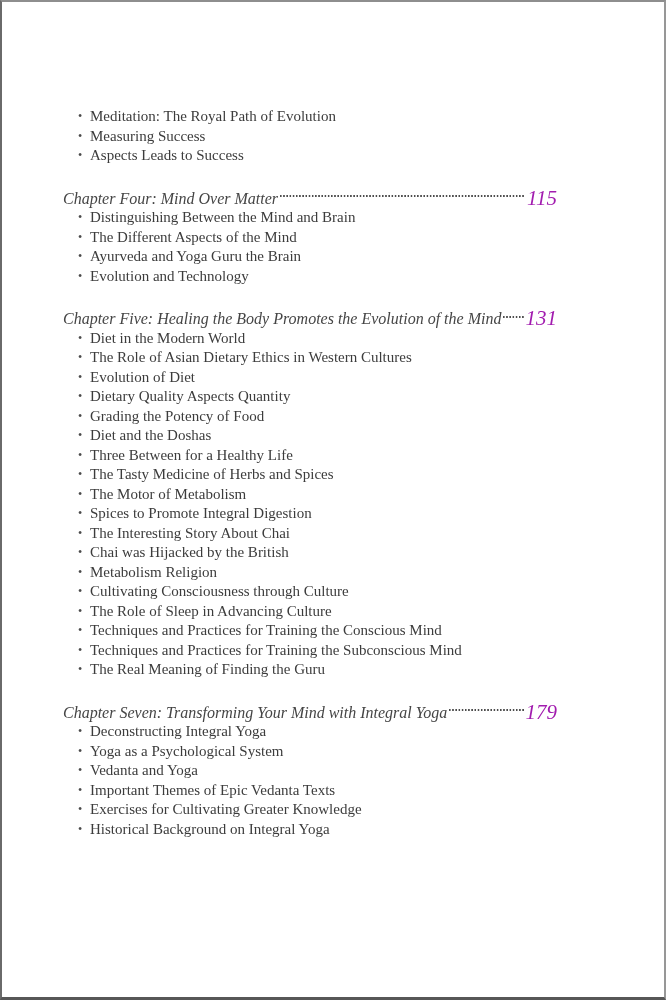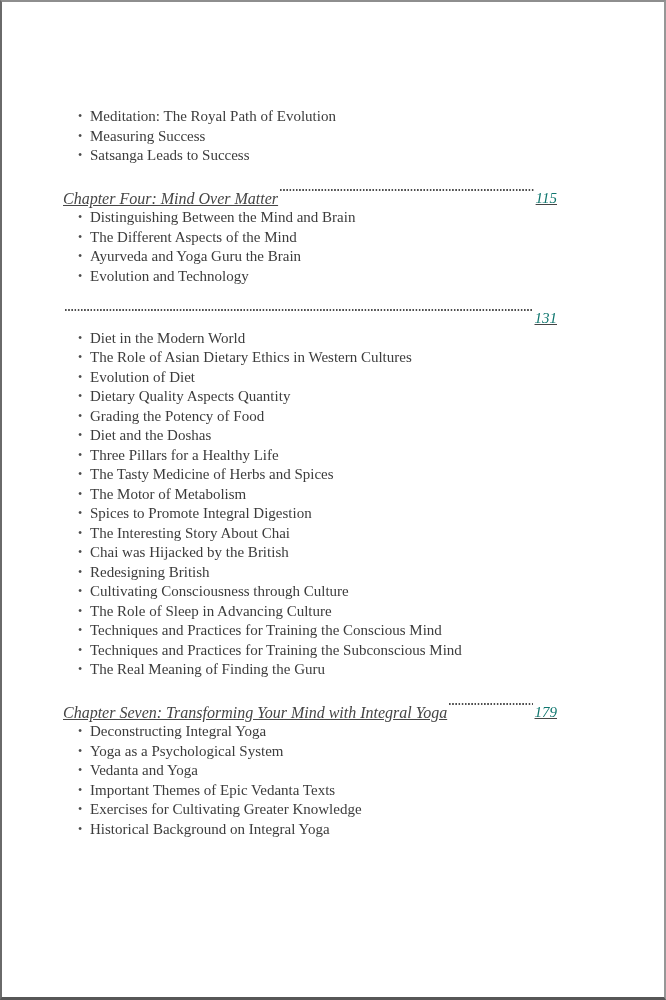--- a/index.html
+++ b/index.html
@@ -48,66 +48,65 @@
     font-size: 12px;
     line-height: 19.5px;
     color: #4a4a4a;
     text-align: left;
   }
   .item-label {
     flex: 1 1 auto;
   }
   .chapter-row {
     display: flex;
-    align-items: flex-start;
+    align-items: center;
     margin-top: 23px;
     font-style: italic;
     color: #454545;
-    text-decoration: underline;
   }
   .chapter-title {
     font-size: 16px;
     line-height: 19.5px;
     white-space: nowrap;
   }
   .dot-leader {
     flex: 1 1 auto;
     min-width: 14px;
     height: 2px;
     margin: 0 2px 4px 2px;
     background-image: radial-gradient(circle at 1px 1px, #4d4d4d 0.8px, rgba(0,0,0,0) 1.1px);
     background-size: 3.2px 2px;
     background-repeat: repeat-x;
     background-position: left bottom;
   }
   .chapter-page-number {
-    font-size: 15px;
+    font-size: 21px;
     line-height: 19.5px;
     white-space: nowrap;
-    color: #0f766e;
+    color: #a21caf;
   }
 </style>
 </head>
 <body>
 
 <div class="screen">
   <div class="page-frame"></div>
   <div class="toc-content" id="toc-root">
       <ul class="topic-list">
         <li class="toc-item">
           <span class="bullet-glyph">•</span>
           <span class="item-label">Meditation: The Royal Path of Evolution</span>
         </li>
         <li class="toc-item">
           <span class="bullet-glyph">•</span>
           <span class="item-label">Measuring Success</span>
         </li>
         <li class="toc-item">
           <span class="bullet-glyph">•</span>
-          <span class="item-label">Satsanga Leads to Success</span>
+          <span class="item-label">Aspects Leads to Success</span>
         </li>
       </ul>
       <div class="chapter-row">
         <span class="chapter-title">Chapter Four: Mind Over Matter</span>
         <span class="dot-leader"></span>
         <span class="chapter-page-number">115</span>
       </div>
       <ul class="topic-list">
         <li class="toc-item">
           <span class="bullet-glyph">•</span>
@@ -120,20 +119,21 @@
         <li class="toc-item">
           <span class="bullet-glyph">•</span>
           <span class="item-label">Ayurveda and Yoga Guru the Brain</span>
         </li>
         <li class="toc-item">
           <span class="bullet-glyph">•</span>
           <span class="item-label">Evolution and Technology</span>
         </li>
       </ul>
       <div class="chapter-row">
+        <span class="chapter-title">Chapter Five: Healing the Body Promotes the Evolution of the Mind</span>
         <span class="dot-leader"></span>
         <span class="chapter-page-number">131</span>
       </div>
       <ul class="topic-list">
         <li class="toc-item">
           <span class="bullet-glyph">•</span>
           <span class="item-label">Diet in the Modern World</span>
         </li>
         <li class="toc-item">
           <span class="bullet-glyph">•</span>
@@ -150,21 +150,21 @@
         <li class="toc-item">
           <span class="bullet-glyph">•</span>
           <span class="item-label">Grading the Potency of Food</span>
         </li>
         <li class="toc-item">
           <span class="bullet-glyph">•</span>
           <span class="item-label">Diet and the Doshas</span>
         </li>
         <li class="toc-item">
           <span class="bullet-glyph">•</span>
-          <span class="item-label">Three Pillars for a Healthy Life</span>
+          <span class="item-label">Three Between for a Healthy Life</span>
         </li>
         <li class="toc-item">
           <span class="bullet-glyph">•</span>
           <span class="item-label">The Tasty Medicine of Herbs and Spices</span>
         </li>
         <li class="toc-item">
           <span class="bullet-glyph">•</span>
           <span class="item-label">The Motor of Metabolism</span>
         </li>
         <li class="toc-item">
@@ -176,21 +176,21 @@
           <span class="item-label">The Interesting Story About Chai</span>
         </li>
         <li class="toc-item">
           <span class="bullet-glyph">•</span>
           <span class="item-label">Chai was Hijacked by the British</span>
         </li>
       </ul>
       <ul class="topic-list">
         <li class="toc-item">
           <span class="bullet-glyph">•</span>
-          <span class="item-label">Redesigning British</span>
+          <span class="item-label">Metabolism Religion</span>
         </li>
         <li class="toc-item">
           <span class="bullet-glyph">•</span>
           <span class="item-label">Cultivating Consciousness through Culture</span>
         </li>
         <li class="toc-item">
           <span class="bullet-glyph">•</span>
           <span class="item-label">The Role of Sleep in Advancing Culture</span>
         </li>
         <li class="toc-item">

